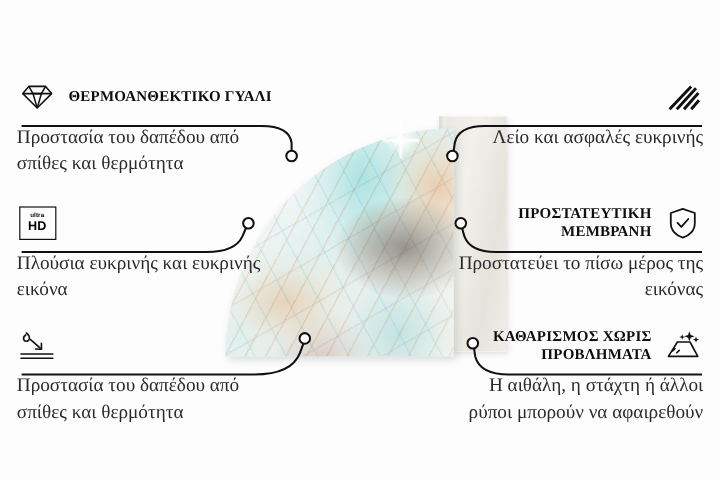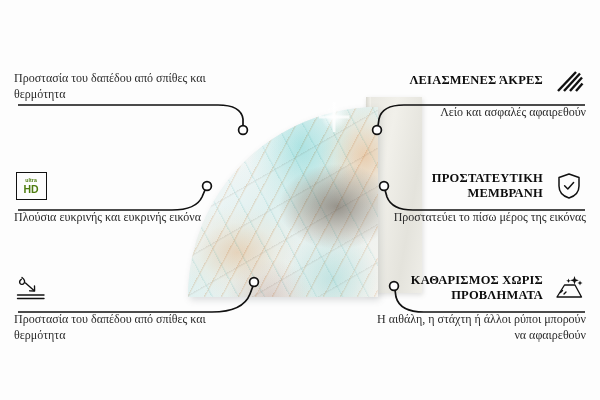--- a/index.html
+++ b/index.html
@@ -126,34 +126,34 @@
     min-height: 34px;
   }
   .feature.right .f-head { flex-direction: row-reverse; }
 
   .f-icon {
     flex: 0 0 auto;
     width: 34px; height: 30px;
     display: flex;
     align-items: center;
     justify-content: center;
-    color: #4d7c0f;
+    color: #000000;
   }
   .f-title {
     font-size: 12.5px;
     font-weight: 700;
     letter-spacing: .2px;
     line-height: 1.22;
     color: #0d0d0d;
     text-transform: uppercase;
     font-family: "Liberation Serif", "DejaVu Serif", serif;
   }
   .f-sub {
     margin-top: 6px;
-    font-size: 12px;
+    font-size: 16px;
     line-height: 1.35;
     color: #2a2a2a;
     font-family: "Liberation Serif", "DejaVu Serif", serif;
   }
 
   
   .hd-box {
     border: 1.6px solid #111;
     width: 29px; height: 26px;
     display: flex; flex-direction: column;
@@ -194,20 +194,34 @@
     <circle class="node" cx="377" cy="130" r="4.4"></circle>
 
     <path d="M585,210 L413,210 Q392,210 387,197 L385,190"></path>
     <circle class="node" cx="384" cy="186" r="4.4"></circle>
 
     <path d="M585,312 L424,312 Q400,312 396,297 L395,290"></path>
     <circle class="node" cx="394" cy="286" r="4.4"></circle>
   </svg>
 
   <div class="feature left" style="top:64px">
+    <div class="f-head">
+      <span class="f-icon">
+        <svg width="30" height="24" viewBox="0 0 30 24">
+          <g fill="none" stroke="#111" stroke-width="1.3" stroke-linejoin="round">
+            <path d="M3 9 L8 3 L22 3 L27 9 L15 21 Z"></path>
+            <path d="M3 9 L27 9"></path>
+              <path d="M8 3 L11.5 9 L15 21"></path>
+            <path d="M22 3 L18.5 9 L15 21"></path>
+              <path d="M11.5 9 L18.5 9"></path>
+          </g>
+        </svg>
+      </span>
+      <span class="f-title">ΘΕΡΜΟΑΝΘΕΚΤΙΚΟ ΓΥΑΛΙ</span>
+    </div>
     <div class="f-sub">Προστασία του δαπέδου από σπίθες και θερμότητα</div>
   </div>
 
   <div class="feature left" style="top:169px">
     <div class="f-head">
       <span class="f-icon">
         <span class="hd-box">
           <span class="u">ultra</span>
           <span class="h">HD</span>
         </span>
@@ -238,23 +252,22 @@
       <span class="f-icon">
         <svg width="30" height="25" viewBox="0 0 30 25">
           <g stroke="#111" stroke-width="2.4" stroke-linecap="butt">
             <path d="M4 22 L22 3"></path>
               <path d="M10 22 L26 4.5"></path>
             <path d="M16 22 L28 8.5"></path>
               <path d="M22 22 L28.5 14.5"></path>
           </g>
         </svg>
       </span>
-      <span class="f-title">ΛΕΙΑΣΜΕΝΕΣ ΆΚΡΕΣ</span>
-    </div>
-    <div class="f-sub">Λείο και ασφαλές αφαιρεθούν</div>
+    </div>
+    <div class="f-sub">Λείο και ασφαλές ευκρινής</div>
   </div>
 
   <div class="feature right" style="top:271px">
     <div class="f-head">
       <span class="f-icon">
         <svg width="32" height="28" viewBox="0 0 32 28">
           <g fill="none" stroke="#111" stroke-width="1.35" stroke-linecap="round" stroke-linejoin="round">
             <path d="M4 23 L11.5 11 L22 11 L28.5 23 Z"></path>
             <path d="M7.5 18.5 L9.5 16.5"></path>
               <path d="M11 20 L13 18"></path>

